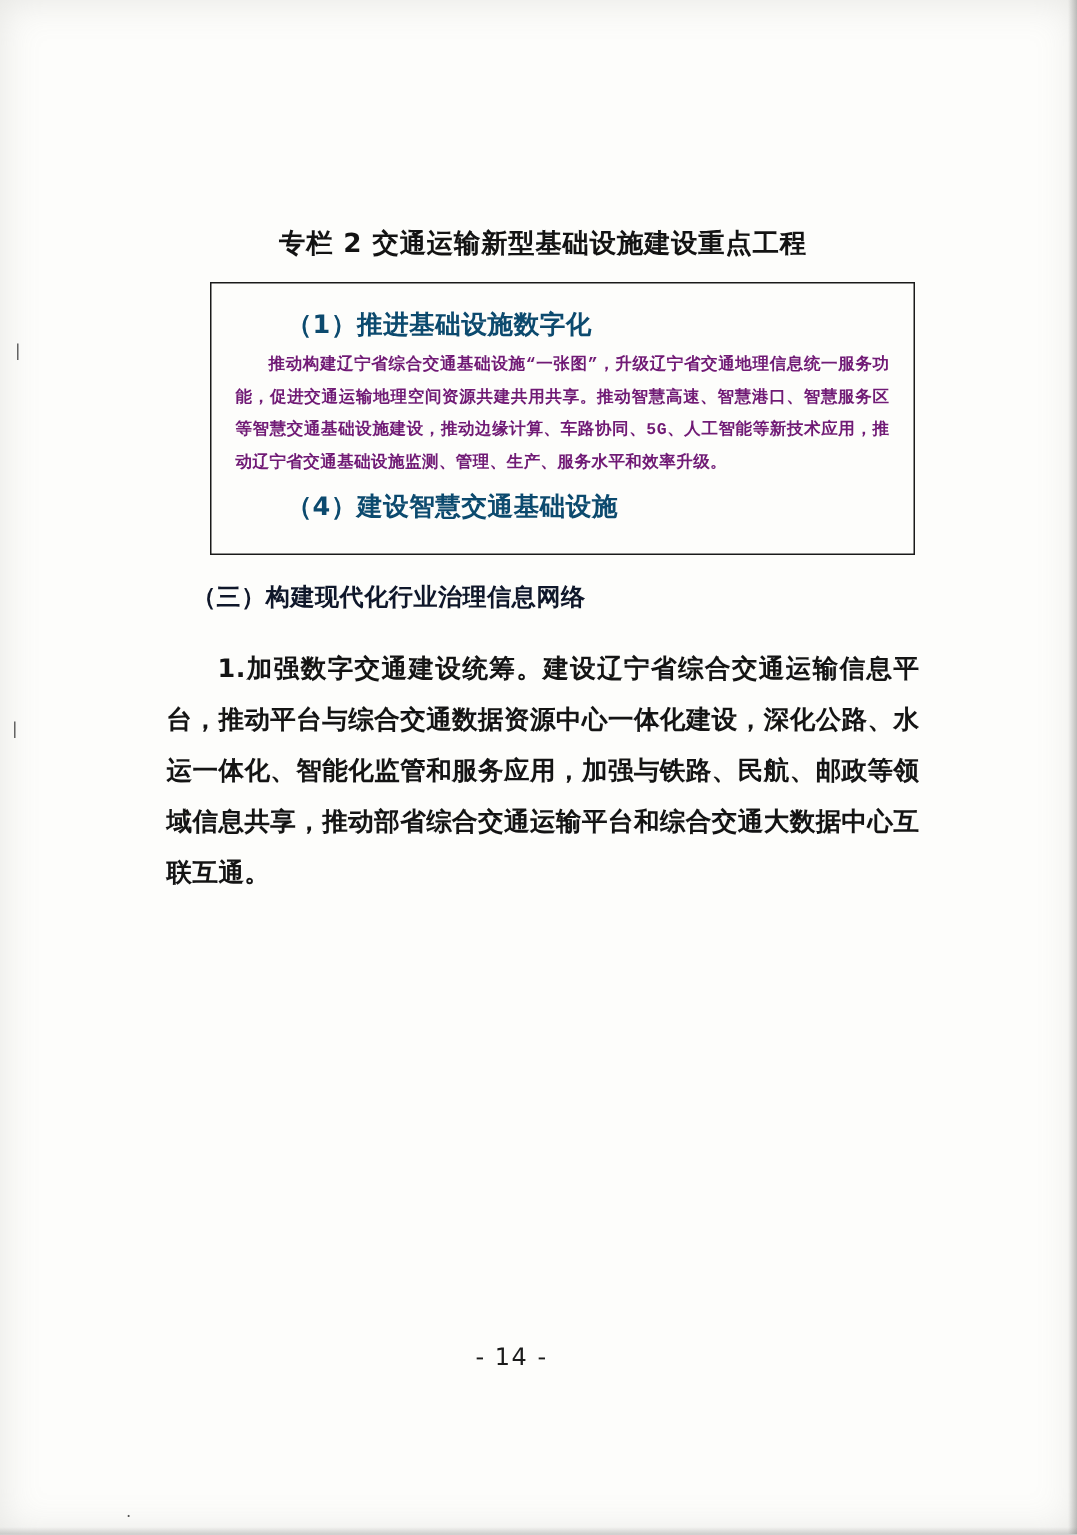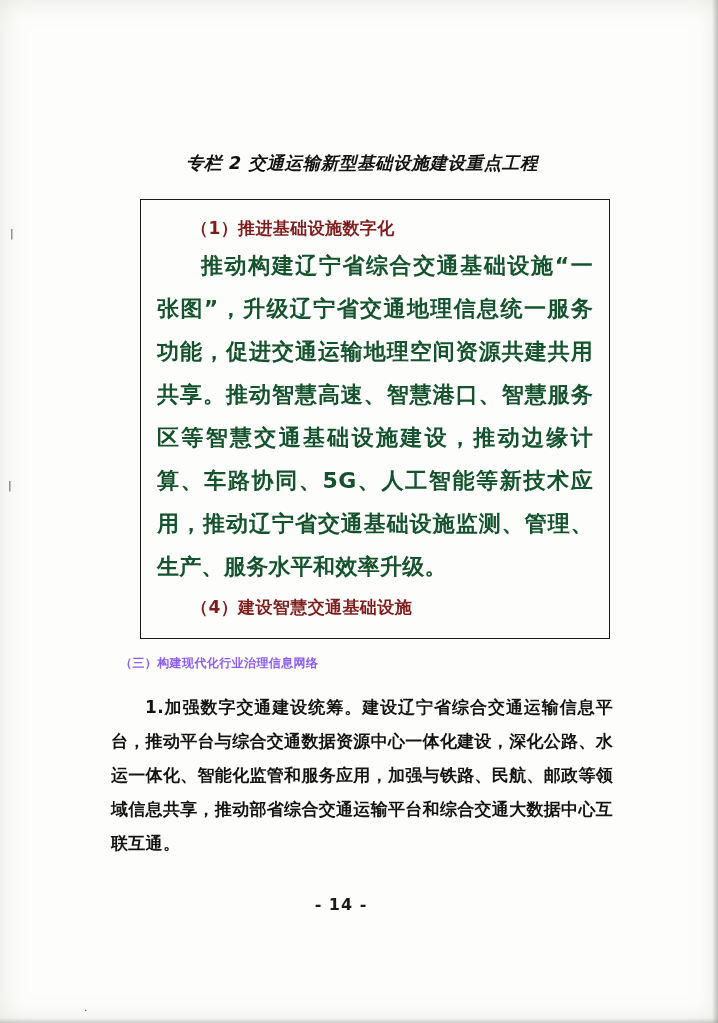--- a/index.html
+++ b/index.html
@@ -43,55 +43,55 @@
     top: 150px;
     width: 532px;
   }
   .doc-title {
     text-align: center;
     font-family: "DejaVu Sans", "Liberation Sans", sans-serif;
     font-weight: bold;
     font-size: 17.5px;
     letter-spacing: 0.6px;
     color: #131313;
-    margin: 0 0 23px 0;
+    margin: 0 0 12px 0;
     line-height: 1.5;
-    font-style: italic;
   }
   .box {
     border: 1px solid #1a1a1a;
     padding: 10px 16px 14px 16px;
     margin: 0 0 6px 0;
     box-sizing: border-box;
     width: 470px;
     margin-left: 44px;
   }
   .box-head {
     font-size: 17px;
     font-weight: bold;
-    color: #7f1d1d;
+    color: #0c4a6e;
     line-height: 1.95;
     margin: 2px 0 0 0;
     text-indent: 2em;
     letter-spacing: 0.4px;
   }
   .box-para {
-    font-size: 22px;
+    font-size: 11px;
     font-weight: bold;
-    color: #14532d;
+    color: #701a75;
     line-height: 1.95;
     margin: 0;
     text-indent: 2em;
     text-align: justify;
     letter-spacing: 0.3px;
+    font-family: Liberation Mono, monospace;
   }
   .sec-head {
-    font-size: 12px;
+    font-size: 16px;
     font-weight: bold;
-    color: #8b5cf6;
+    color: #0f172a;
     line-height: 2.0;
     margin: 12px 0 0 0;
     text-indent: 2em;
     letter-spacing: 0.4px;
   }
   .body-para {
     font-size: 17px;
     color: #141414;
     line-height: 2.0;
     margin: 15px;
@@ -105,21 +105,21 @@
   }
   .page-number {
     position: absolute;
     left: 0;
     top: 895px;
     width: 682px;
     text-align: center;
     font-size: 16px;
     color: #1b1b1b;
     letter-spacing: 1px;
-    font-weight: bold;
+    font-weight: normal;
   }
   .margin-mark {
     position: absolute;
     color: #555;
     font-size: 11px;
     line-height: 1;
   }
   .mark-a { left: 10px; top: 228px; }
   .mark-b { left: 8px; top: 480px; }
   .mark-c { left: 84px; top: 1002px; }

